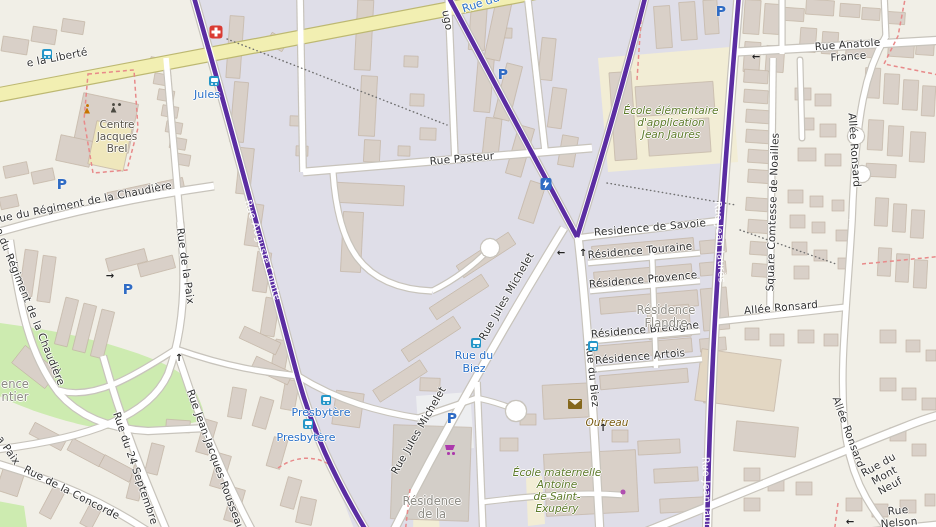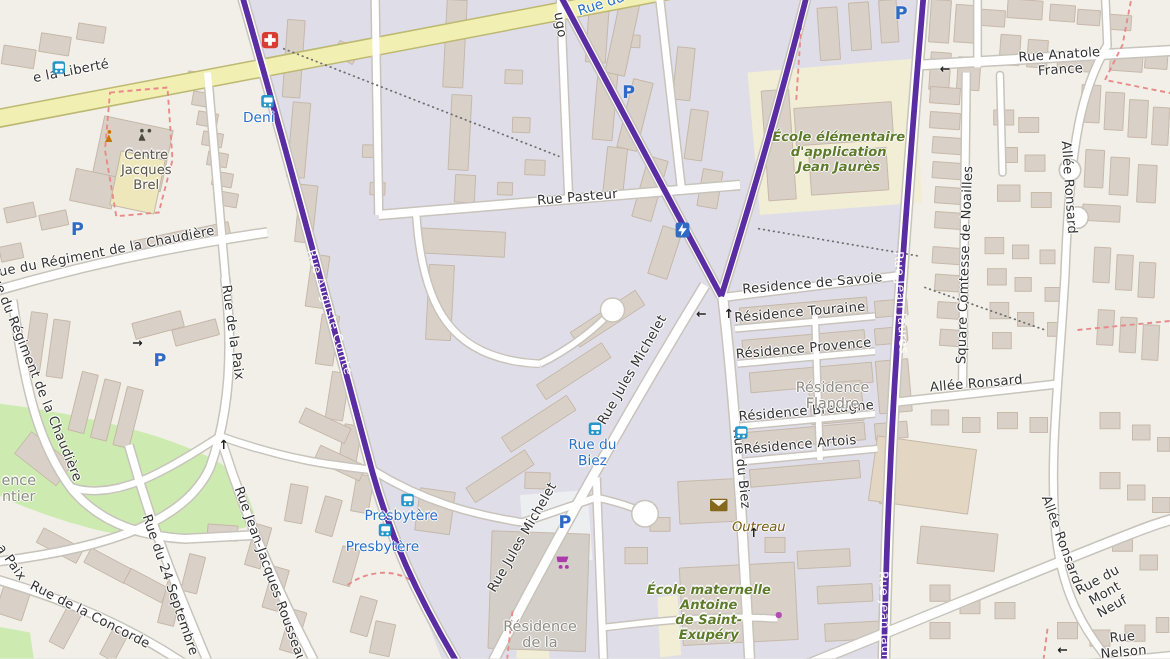--- a/index.html
+++ b/index.html
@@ -14,21 +14,21 @@
     position:absolute;white-space:pre-line;text-align:center;line-height:1.15;
     text-shadow:0 1px 0 rgba(255,255,255,.85),0 -1px 0 rgba(255,255,255,.85),
                 1px 0 0 rgba(255,255,255,.85),-1px 0 0 rgba(255,255,255,.85);
     pointer-events:none;
   }
   .street{font-size:10.5px;color:var(--street-label,#333);letter-spacing:.2px;}
   .onroute{font-size:10px;color:#fff;text-shadow:none;letter-spacing:.3px;}
   .bus{font-size:11px;color:var(--bus-label,#2970c8);}
   .place{font-size:11.5px;color:var(--place-label,#8e8c85);}
   .poi{font-size:10.5px;color:var(--poi-label,#5a564a);}
-  .school{font-size:10.5px;font-style:italic;color:var(--school-label,#5e7b2b);font-weight:bold;}
+  .school{font-size:10.5px;font-style:italic;color:var(--school-label,#5e7b2b);}
   .post{font-size:10.5px;color:var(--post-label,#7a5c12);}
   .icon{position:absolute;transform:translate(-50%,-50%);z-index:5;}
   .i-parking{color:var(--parking-blue,#2f6bc4);font-weight:bold;font-size:14px;text-shadow:0 0 2px #fff;}
   .i-bus{width:10px;height:10px;background:var(--bus-icon,#2496c8);border-radius:2px;}
   .i-bus::before{content:"";position:absolute;left:1.5px;right:1.5px;top:2px;height:3.5px;background:#fff;border-radius:1px;}
   .i-bus::after{content:"";position:absolute;left:2px;bottom:1.5px;width:2px;height:2px;border-radius:50%;background:#fff;box-shadow:4px 0 0 #fff;}
   .i-pharmacy{width:13px;height:13px;background:var(--pharmacy-red,#da3b33);border-radius:3px;}
   .i-pharmacy::before{content:"";position:absolute;left:5px;top:2px;width:3px;height:9px;background:#fff;}
   .i-pharmacy::after{content:"";position:absolute;left:2px;top:5px;width:9px;height:3px;background:#fff;}
   .i-charging{width:11px;height:12px;background:var(--parking-blue,#2f6bc4);border-radius:2px;}
@@ -378,39 +378,39 @@
       <div class="lbl street" style="left: 848px; top: 50px; transform: translate(-50%, -50%) rotate(-4deg);">Rue Anatole France</div>
       <div class="lbl street" style="left: 772px; top: 212px; transform: translate(-50%, -50%) rotate(-88deg);">Square Comtesse de Noailles</div>
       <div class="lbl street" style="left: 855px; top: 150px; transform: translate(-50%, -50%) rotate(86deg);">Allée Ronsard</div>
       <div class="lbl street" style="left: 781px; top: 307px; transform: translate(-50%, -50%) rotate(-5deg);">Allée Ronsard</div>
       <div class="lbl street" style="left: 849px; top: 432px; transform: translate(-50%, -50%) rotate(70deg);">Allée Ronsard</div>
       <div class="lbl street" style="left: 884px; top: 475px; transform: translate(-50%, -50%) rotate(-29deg);">Rue du Mont Neuf</div>
       <div class="lbl street" style="left: 899px; top: 522px; transform: translate(-50%, -50%) rotate(-5deg);">Rue Nelson Mandel</div>
       <div class="lbl onroute" style="left: 263px; top: 250px; transform: translate(-50%, -50%) rotate(73deg);">Rue Auguste Comte</div>
       <div class="lbl onroute" style="left: 720px; top: 242px; transform: translate(-50%, -50%) rotate(87deg);">Rue Jean Jaurès</div>
       <div class="lbl onroute" style="left: 707px; top: 498px; transform: translate(-50%, -50%) rotate(88deg);">Rue Jean Jaurès</div>
-      <div class="lbl bus" style="left: 207px; top: 95px; transform: translate(-50%, -50%) rotate(0deg);">Deni</div>
+      <div class="lbl bus" style="left: 207px; top: 95px; transform: translate(-50%, -50%) rotate(0deg);">Jules</div>
       <div class="lbl bus" style="left: 481px; top: 4px; transform: translate(-50%, -50%) rotate(-18deg);">Rue du</div>
       <div class="lbl bus" style="left: 321px; top: 413px; transform: translate(-50%, -50%) rotate(0deg);">Presbytère</div>
       <div class="lbl bus" style="left: 306px; top: 438px; transform: translate(-50%, -50%) rotate(0deg);">Presbytère</div>
       <div class="lbl bus" style="left: 474px; top: 363px; transform: translate(-50%, -50%) rotate(0deg);">Rue du
 Biez</div>
       <div class="lbl place" style="left: 666px; top: 317px; transform: translate(-50%, -50%) rotate(0deg);">Résidence
 Flandre</div>
       <div class="lbl place" style="left: 432px; top: 508px; transform: translate(-50%, -50%) rotate(0deg);">Résidence
 de la</div>
       <div class="lbl place" style="left: 15px; top: 391px; transform: translate(-50%, -50%) rotate(0deg); text-align: center;">ence
 ntier</div>
       <div class="lbl poi" style="left: 117px; top: 136px; transform: translate(-50%, -50%) rotate(0deg);">Centre
 Jacques
 Brel</div>
       <div class="lbl school" style="left: 671px; top: 122px; transform: translate(-50%, -50%) rotate(0deg);">École élémentaire
 d'application
 Jean Jaurès</div>
-      <div class="lbl school" style="left: 557px; top: 490px; transform: translate(-50%, -50%) rotate(0deg); margin-left: 10px;">École maternelle
+      <div class="lbl school" style="left: 557px; top: 490px; transform: translate(-50%, -50%) rotate(0deg);">École maternelle
 Antoine
 de Saint-
 Exupéry</div>
       <div class="lbl post" style="left: 607px; top: 422px; transform: translate(-50%, -50%) rotate(0deg); font-style: italic;">Outreau</div>
       <div class="icon i-bus" style="left: 47px; top: 54px;"></div>
       <div class="icon i-bus" style="left: 214px; top: 81px;"></div>
       <div class="icon i-bus" style="left: 326px; top: 400px;"></div>
       <div class="icon i-bus" style="left: 308px; top: 424px;"></div>
       <div class="icon i-bus" style="left: 476px; top: 343px;"></div>
       <div class="icon i-bus" style="left: 593px; top: 346px;"></div>

